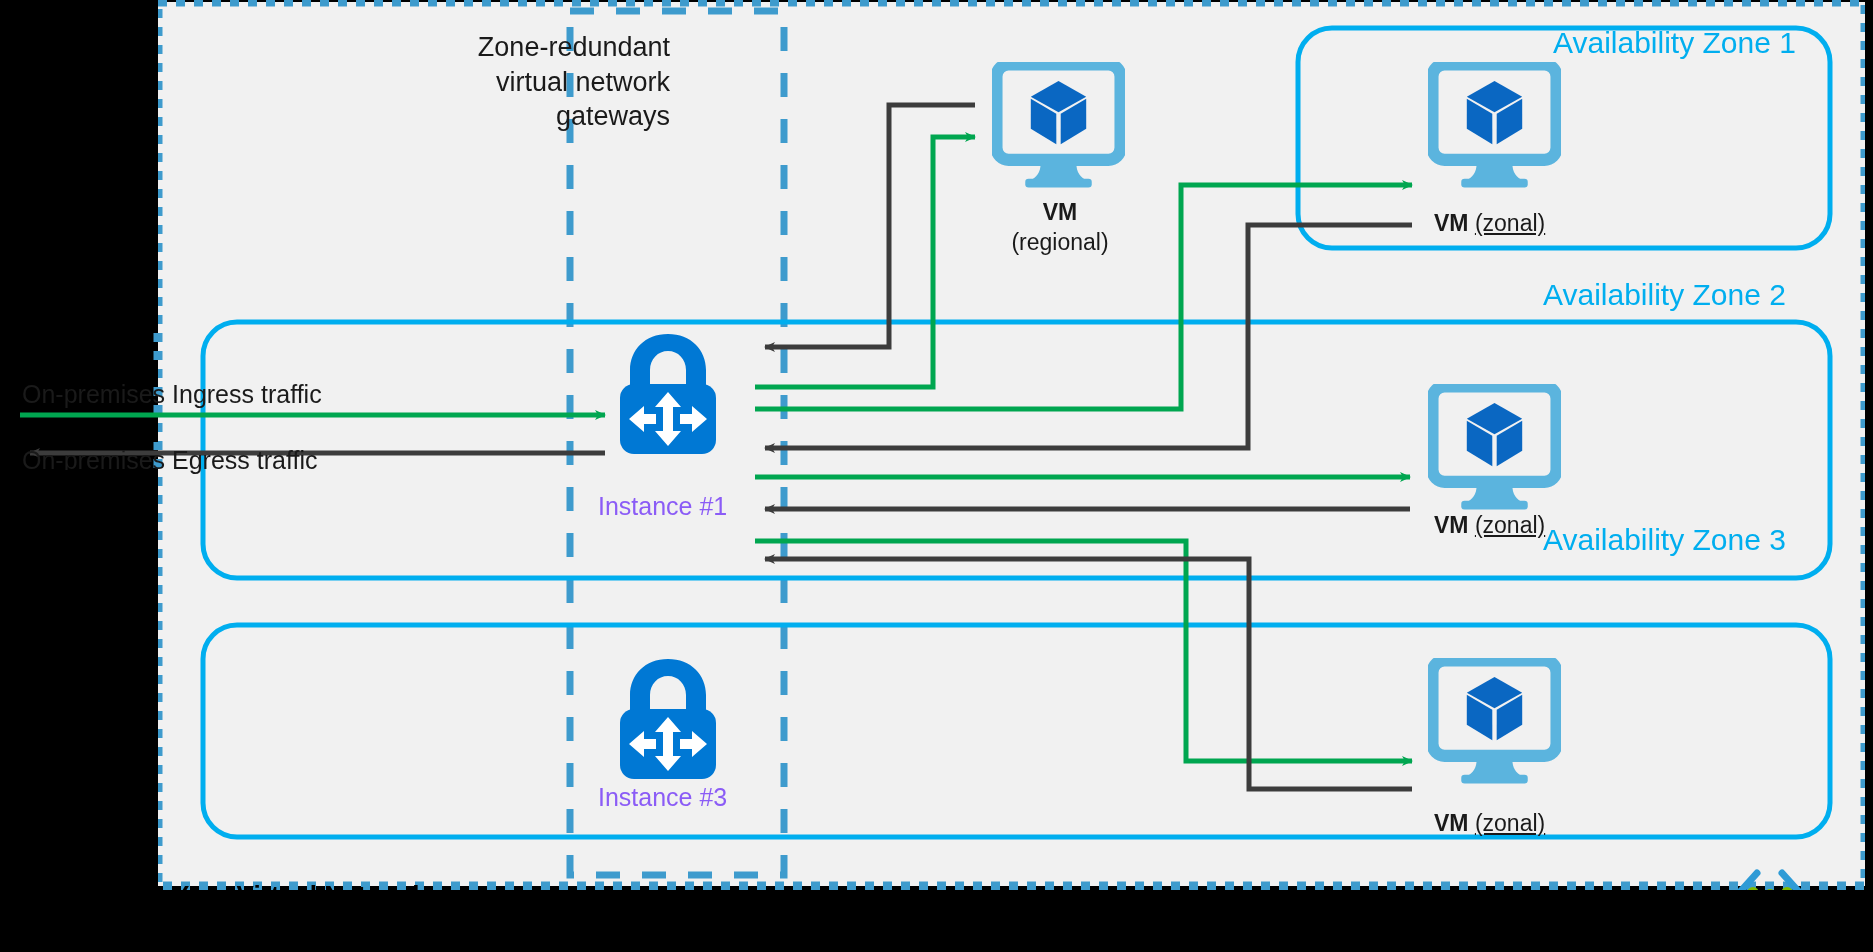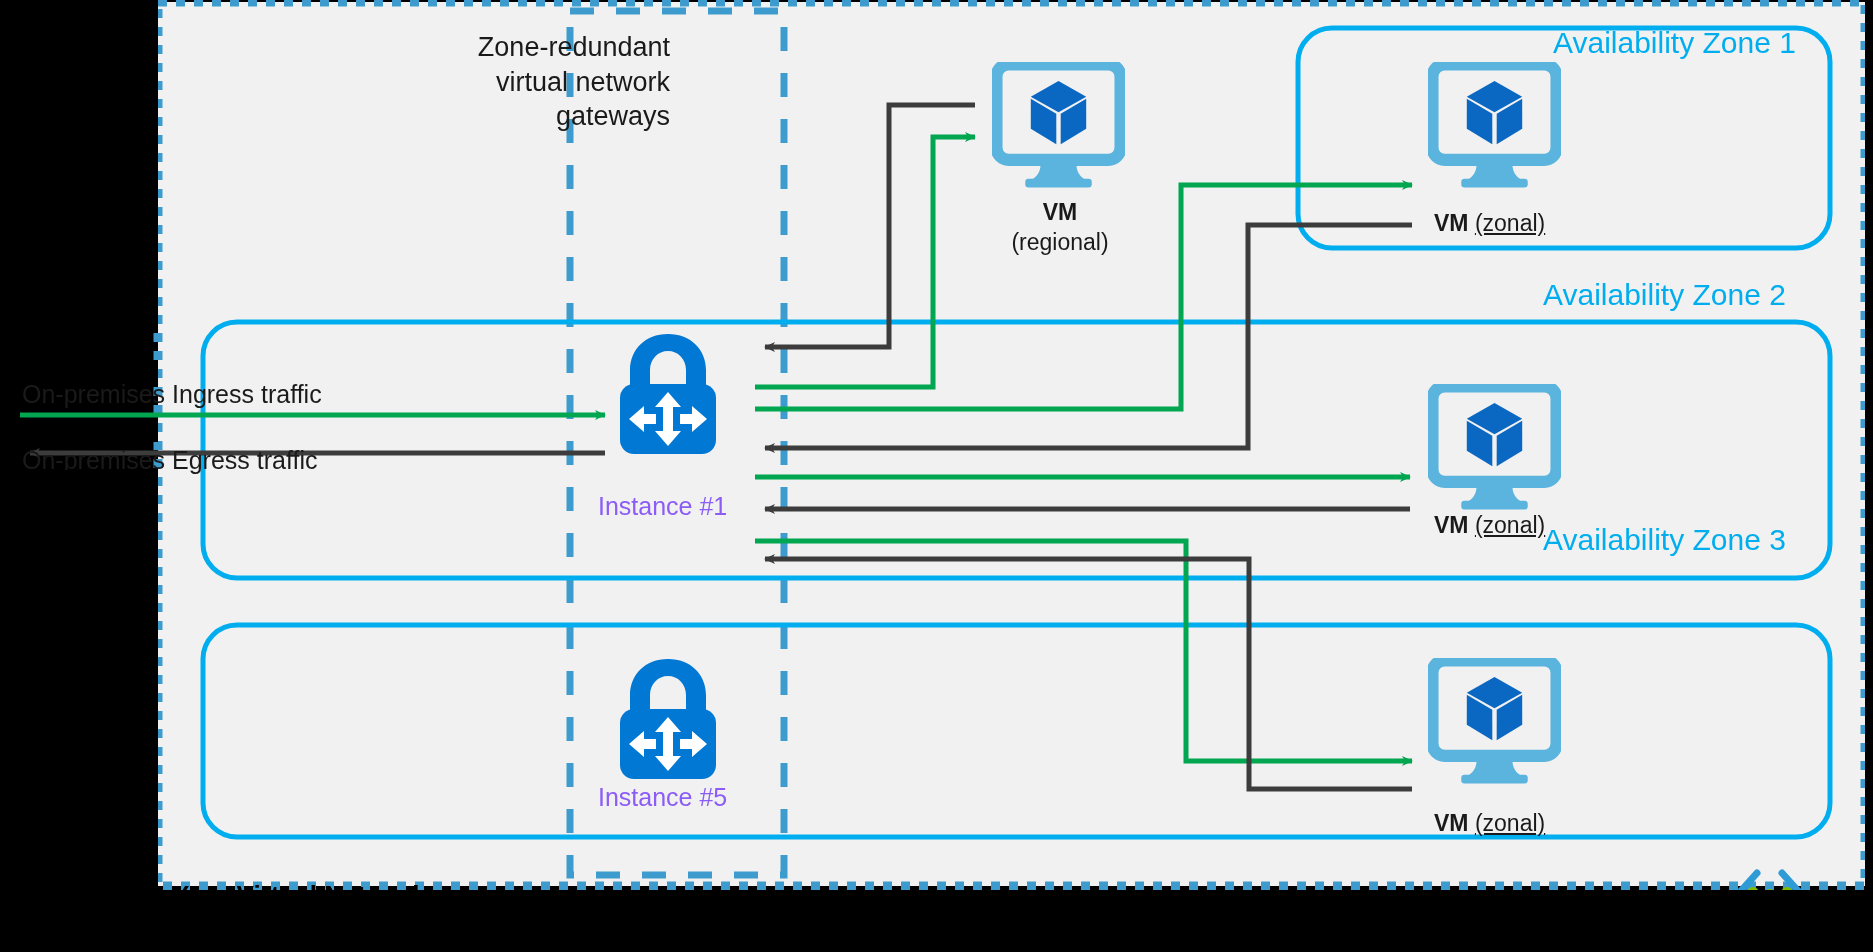--- a/index.html
+++ b/index.html
@@ -195,21 +195,21 @@
     <span>(zonal)</span>
   </div>
 
   <div class="lbl vm-label" style="left:1434px; top:810px;">
     <b>VM</b>
     <span>(zonal)</span>
   </div>
 
   <div class="lbl inst-label" style="left:598px; top:492px;">Instance #1</div>
 
-  <div class="lbl inst-label" style="left:598px; top:783px;">Instance #5</div>
+  <div class="lbl inst-label" style="left:598px; top:783px;">Instance #3</div>
 
   <div class="lbl traffic-label" style="left:22px; top:380px;">On-premises Ingress traffic</div>
 
   <div class="lbl traffic-label" style="left:22px; top:446px;">On-premises Egress traffic</div>
 
   <div class="lbl vnet-title" style="left:172px; top:880px;">Your Virtual Network</div>
 
   <div class="lbl subnet-title" style="left:594px; top:885px;">Gateway Subnet</div>
 
   <div style="position:absolute; left:0; top:0; width:158px; height:330px; background:#000;"></div>

